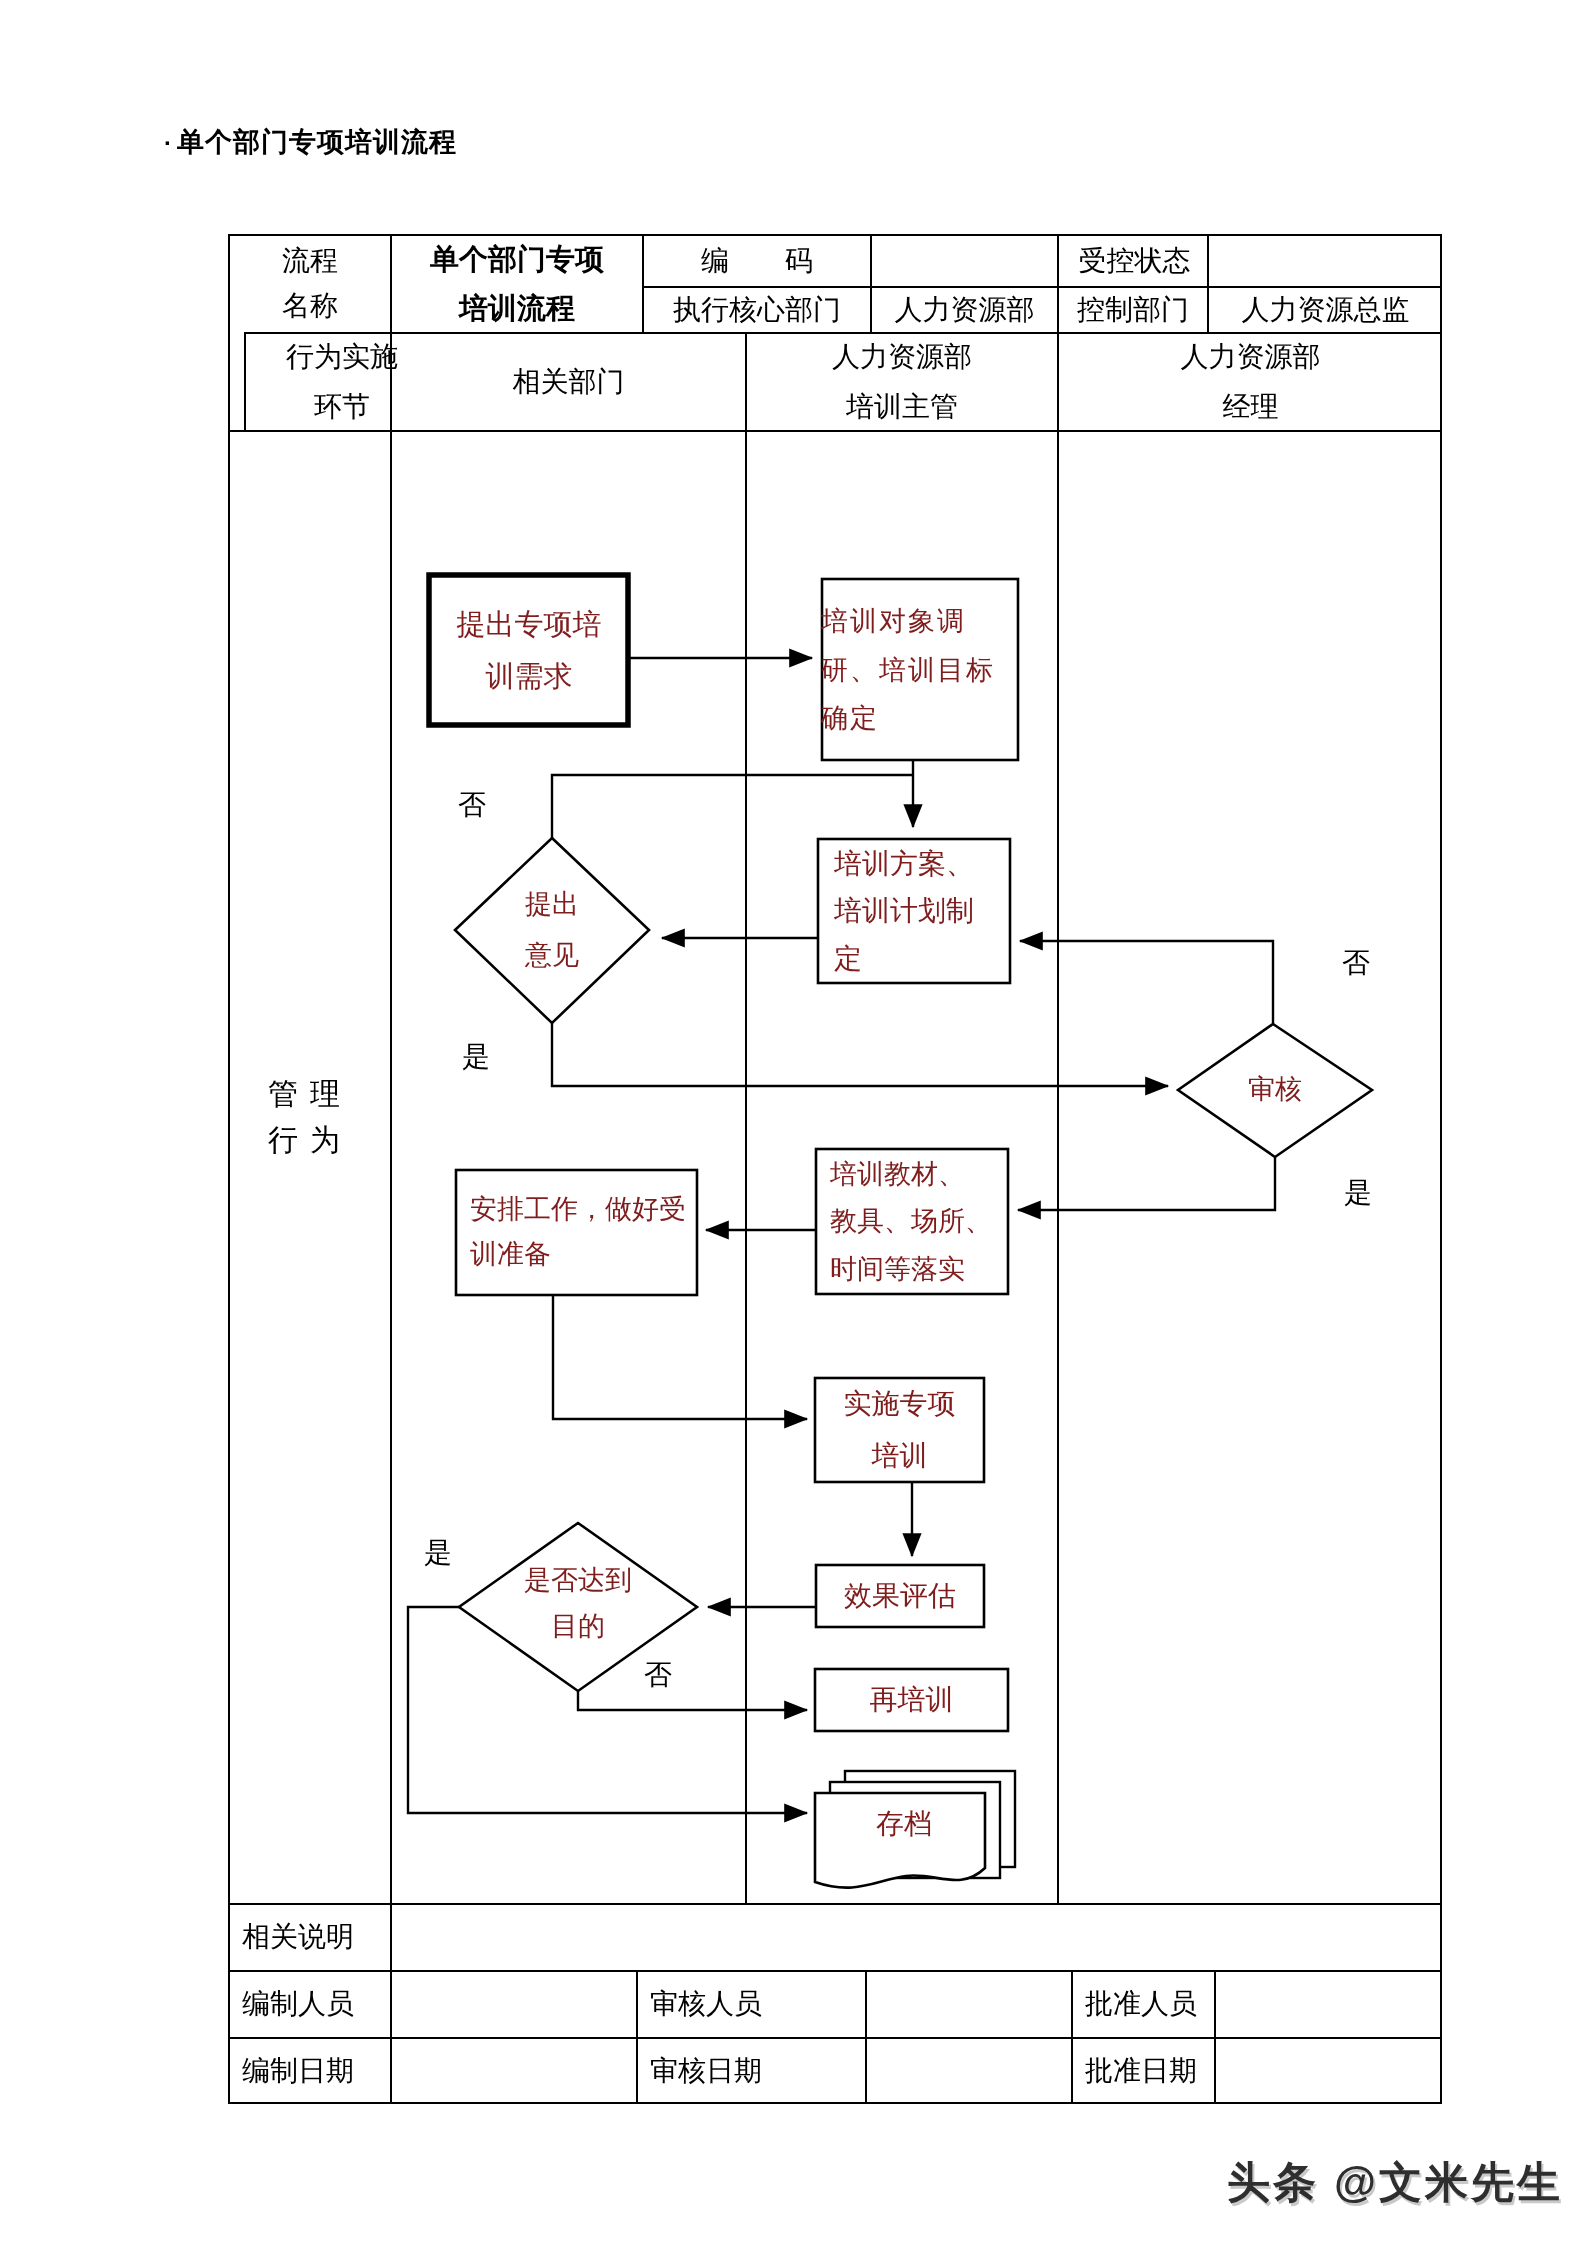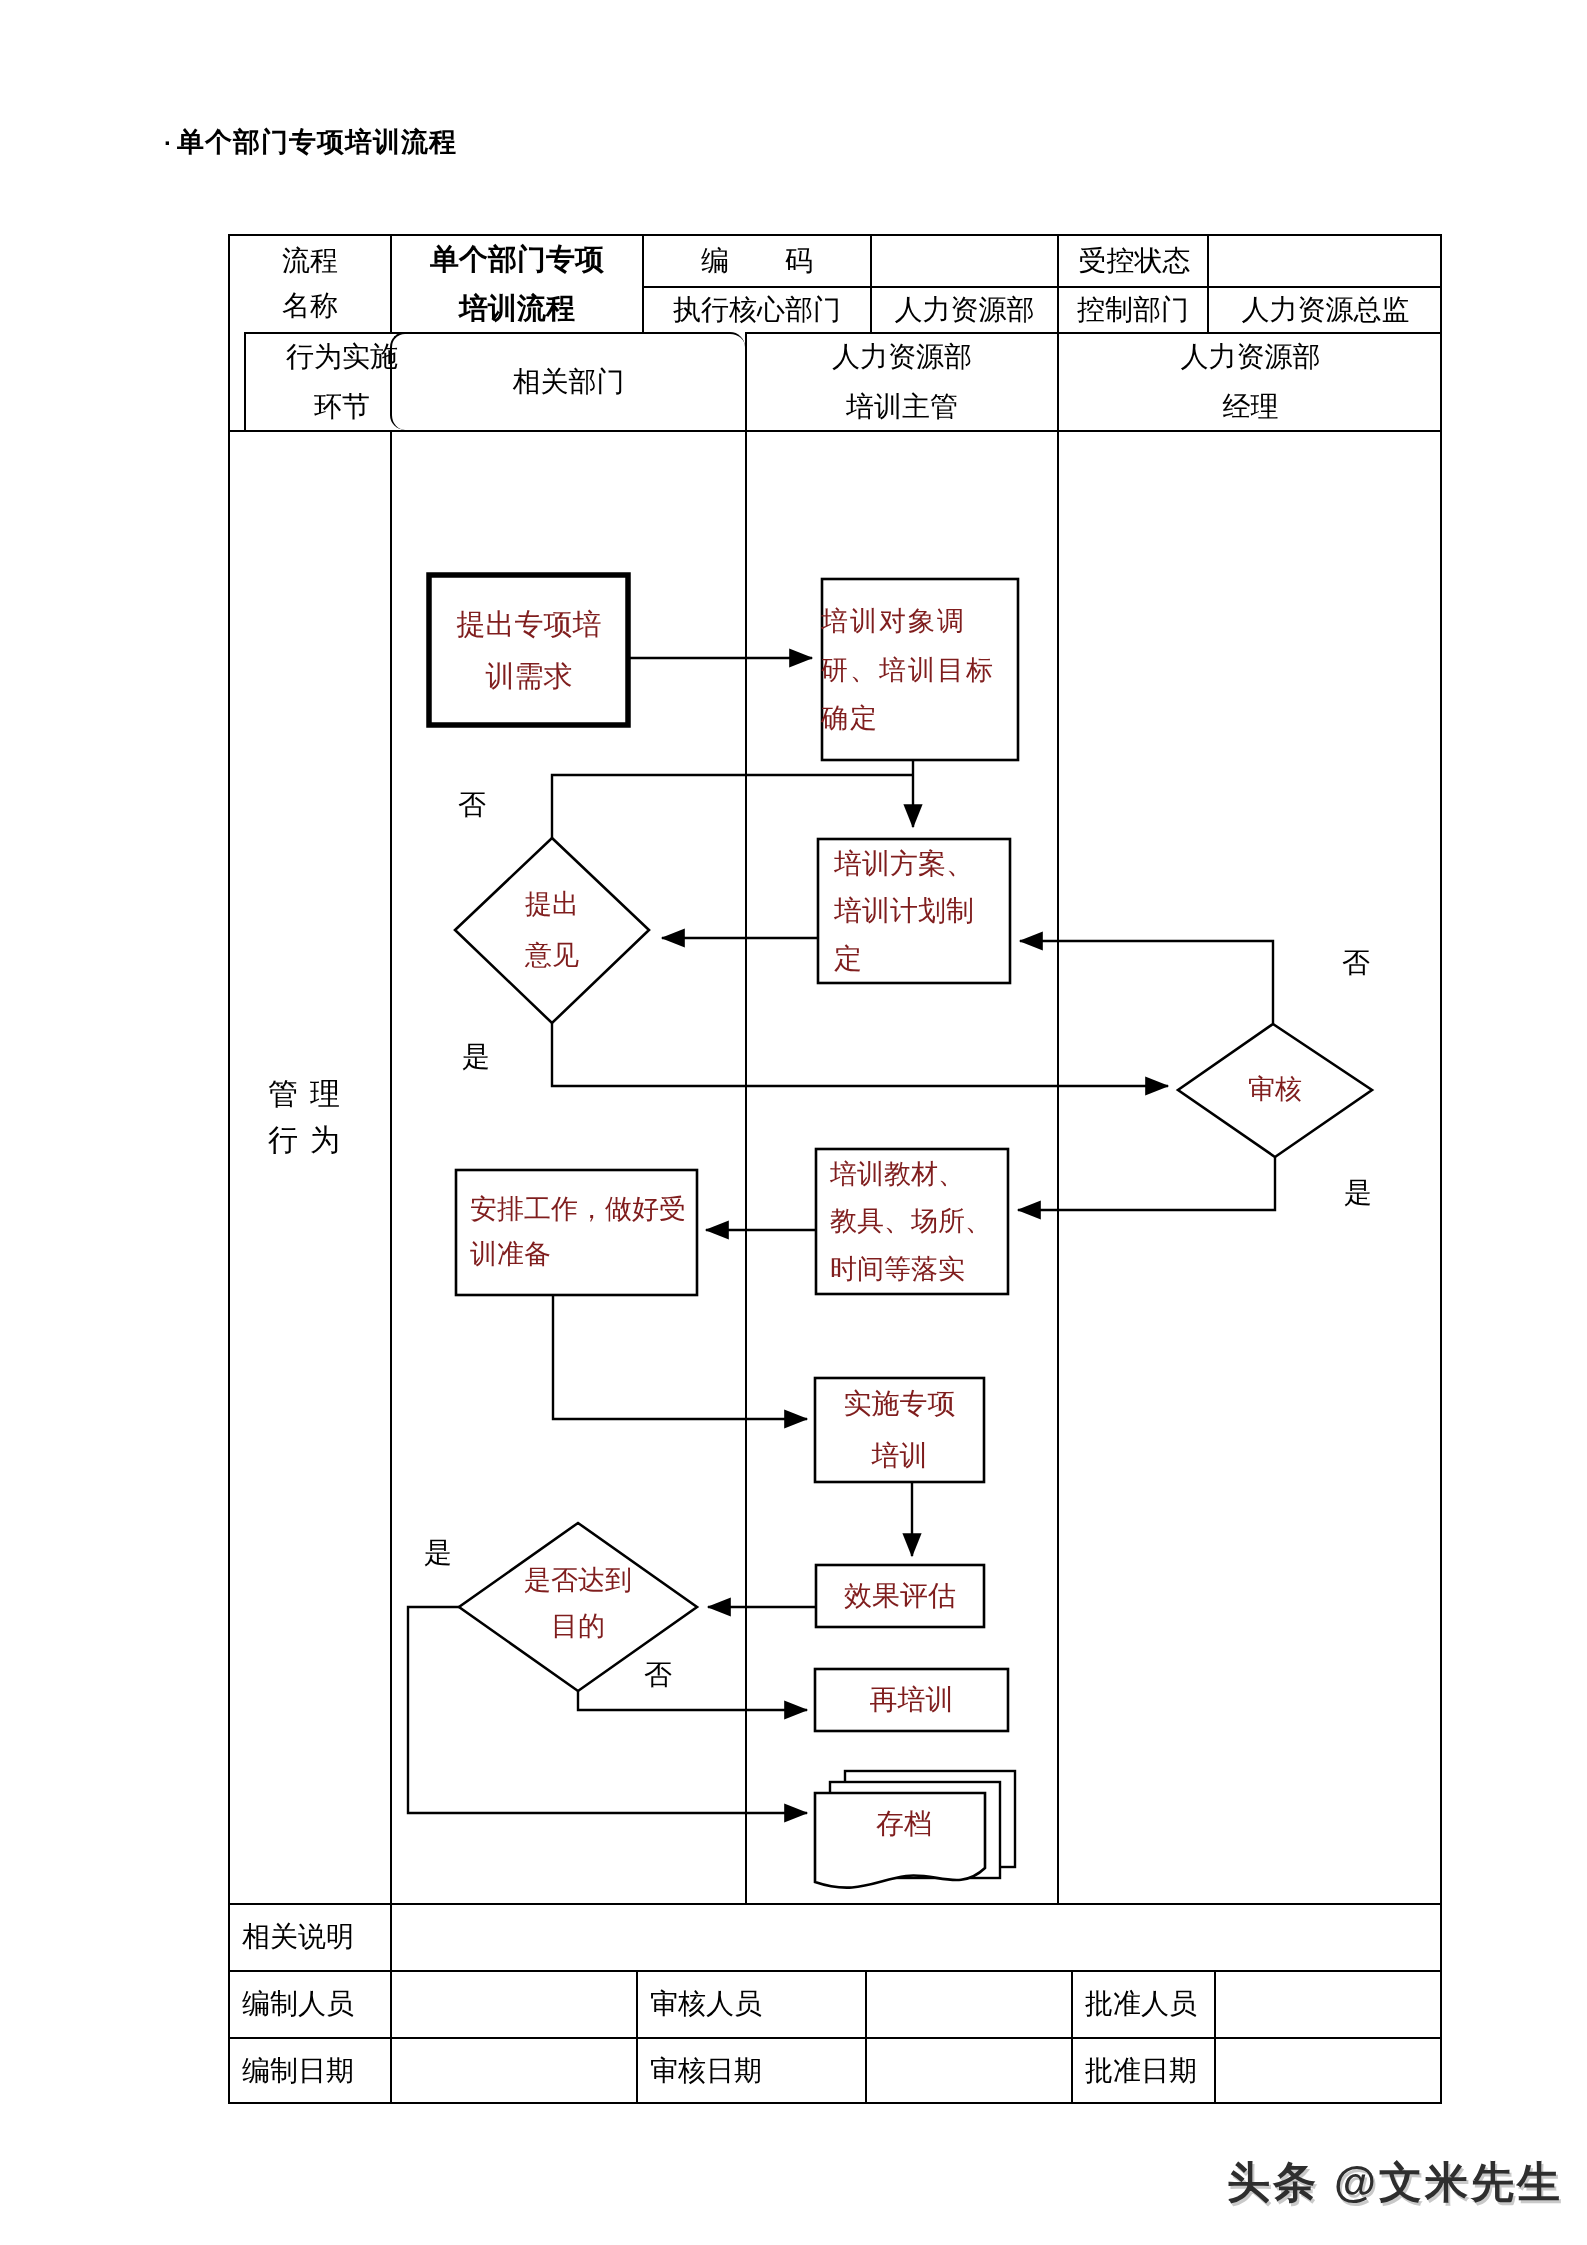--- a/index.html
+++ b/index.html
@@ -68,21 +68,21 @@
   <div class="cell" style="left:1057px; top:234px; width:153px; height:52px;">受控状态</div>
   <div class="cell" style="left:1207px; top:234px; width:235px; height:52px;"></div>
 
   <div class="cell" style="left:642px; top:286px; width:228px; height:46px;">执行核心部门</div>
   <div class="cell" style="left:870px; top:286px; width:187px; height:46px;">人力资源部</div>
   <div class="cell" style="left:1057px; top:286px; width:150px; height:46px;">控制部门</div>
   <div class="cell" style="left:1207px; top:286px; width:235px; height:46px;">人力资源总监</div>
 
   <div class="cell" style="left:244px; top:332px; width:194px; height:98px; line-height:1.8;">行为实施
 环节</div>
-  <div class="cell" style="left:390px; top:332px; width:355px; height:98px;border-radius:15px;">相关部门</div>
+  <div class="cell" style="left:390px; top:332px; width:355px; height:98px;">相关部门</div>
   <div class="cell" style="left:745px; top:332px; width:312px; height:98px; line-height:1.8;">人力资源部
 培训主管</div>
   <div class="cell" style="left:1057px; top:332px; width:385px; height:98px; line-height:1.8;">人力资源部
 经理</div>
 
   <div class="cell" style="left:228px; top:430px; width:162px; height:1473px;"></div>
   <div class="cell" style="left:390px; top:430px; width:355px; height:1473px;"></div>
   <div class="cell" style="left:745px; top:430px; width:312px; height:1473px;"></div>
   <div class="cell" style="left:1057px; top:430px; width:385px; height:1473px;"></div>
 

